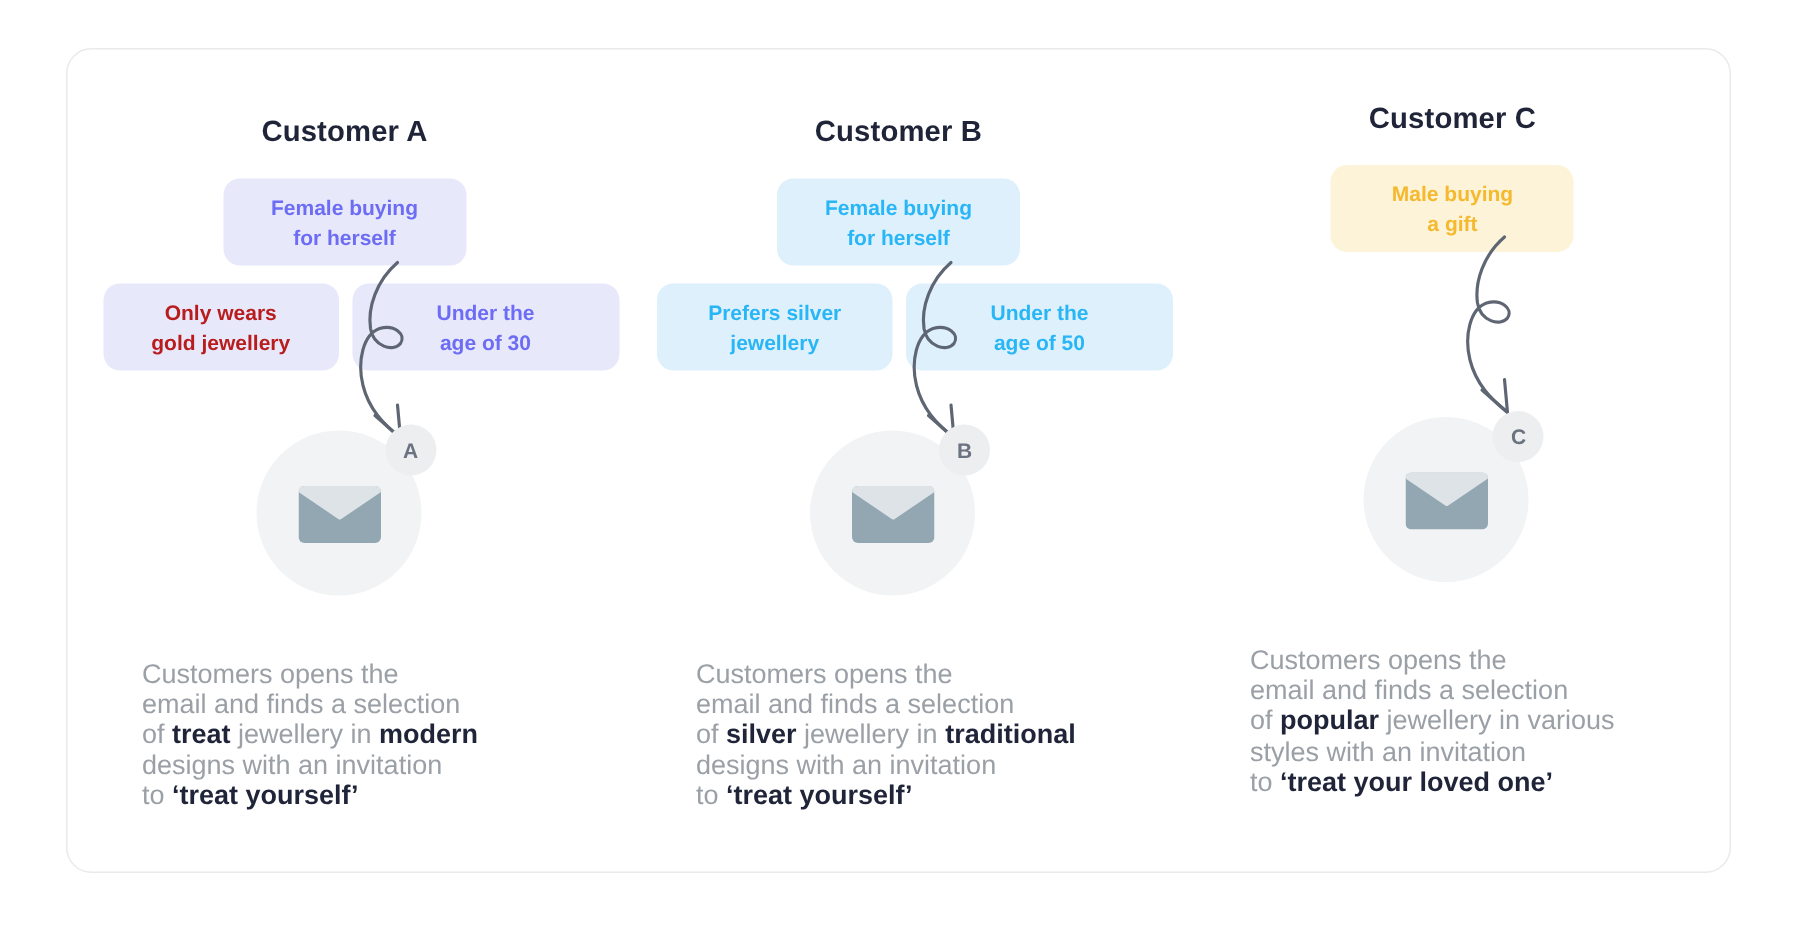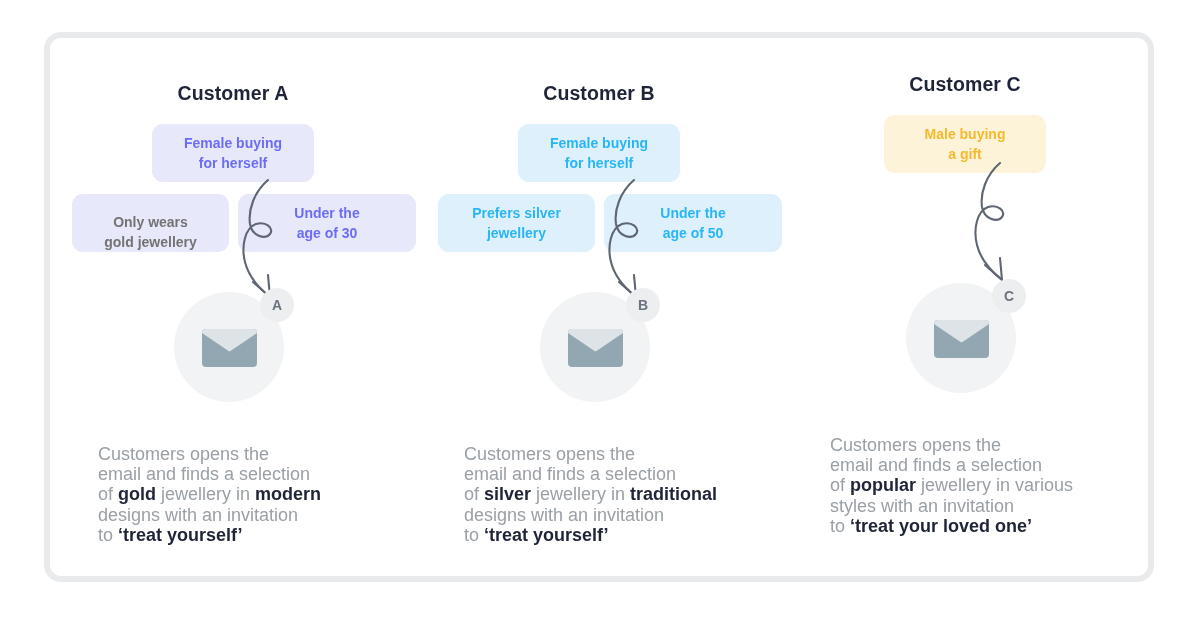--- a/index.html
+++ b/index.html
@@ -15,21 +15,21 @@
     overflow: hidden;
   }
 
   .card {
     position: absolute;
     left: 44px;
     top: 32px;
     width: 1110px;
     height: 550px;
     box-sizing: border-box;
-    border: 6px solid #701a75;
+    border: 1px solid #701a75;
     border-radius: 17px;
     background: #ffffff;
   }
 
   .columns {
     position: absolute;
     inset: 0;
     display: flex;
   }
 
@@ -175,21 +175,21 @@
 <div class="card" style="border-color: rgb(233, 234, 236);">
   <div class="columns">
 
     <div class="col">
       <div class="col-title" style="color: rgb(31, 36, 56);">Customer A</div>
 
       <div class="pill-area">
         <div class="pill row1" style="background: rgb(232, 232, 251); color: rgb(108, 108, 245);">
           <span>Female buying<br>for herself</span>
         </div>
-        <div class="pill row2-left" style="background: rgb(232, 232, 251); color: #737373; align-items: flex-end;">
+        <div class="pill row2-left" style="background: rgb(232, 232, 251); color: #b91c1c;">
           <span>Only wears<br>gold jewellery</span>
         </div>
         <div class="pill row2-right" style="background: rgb(232, 232, 251); color: rgb(108, 108, 245);">
           <span>Under the<br>age of 30</span>
         </div>
 
         <div class="arrow-wrap">
           <svg width="110" height="130" viewBox="0 0 110 130" fill="none">
             <path d="M47 8 C 33 20, 27 38, 29 52 C 31 64, 44 68, 49 62 C 53 56, 45 49, 35 52 C 24 56, 20 74, 24 90 C 28 106, 38 116, 48 124" stroke="#5f6673" stroke-width="2.1" stroke-linecap="round" fill="none"></path>
             <path d="M32 110 L49 125 L47 103" stroke="#5f6673" stroke-width="2.1" stroke-linecap="round" stroke-linejoin="round" fill="none"></path>
@@ -204,21 +204,21 @@
             <rect x="0" y="0" width="55" height="38" rx="4" fill="#93a7b3"></rect>
             <path d="M0 4 Q0 0 4 0 L51 0 Q55 0 55 4 L28.5 22 Q27.5 22.7 26.5 22 Z" fill="#dde3e6"></path>
           </svg>
         </div>
         <div class="badge" style="background: rgb(236, 238, 240); color: rgb(107, 114, 128);">A</div>
       </div>
 
       <div class="desc" style="color: rgb(154, 160, 166);">
         <span>Customers opens the</span><br>
         <span>email and finds a selection</span><br>
-        <span>of </span><b>gold</b><span> jewellery in </span><b>modern</b><br>
+        <span>of </span><b>treat</b><span> jewellery in </span><b>modern</b><br>
         <span>designs with an invitation</span><br>
         <span>to </span><span class="quote">‘treat yourself’</span>
       </div>
     </div>
 
     <div class="col">
       <div class="col-title" style="color: rgb(31, 36, 56); text-align: center;">Customer B</div>
 
       <div class="pill-area">
         <div class="pill row1" style="background: rgb(221, 240, 251); color: rgb(41, 182, 246);">

